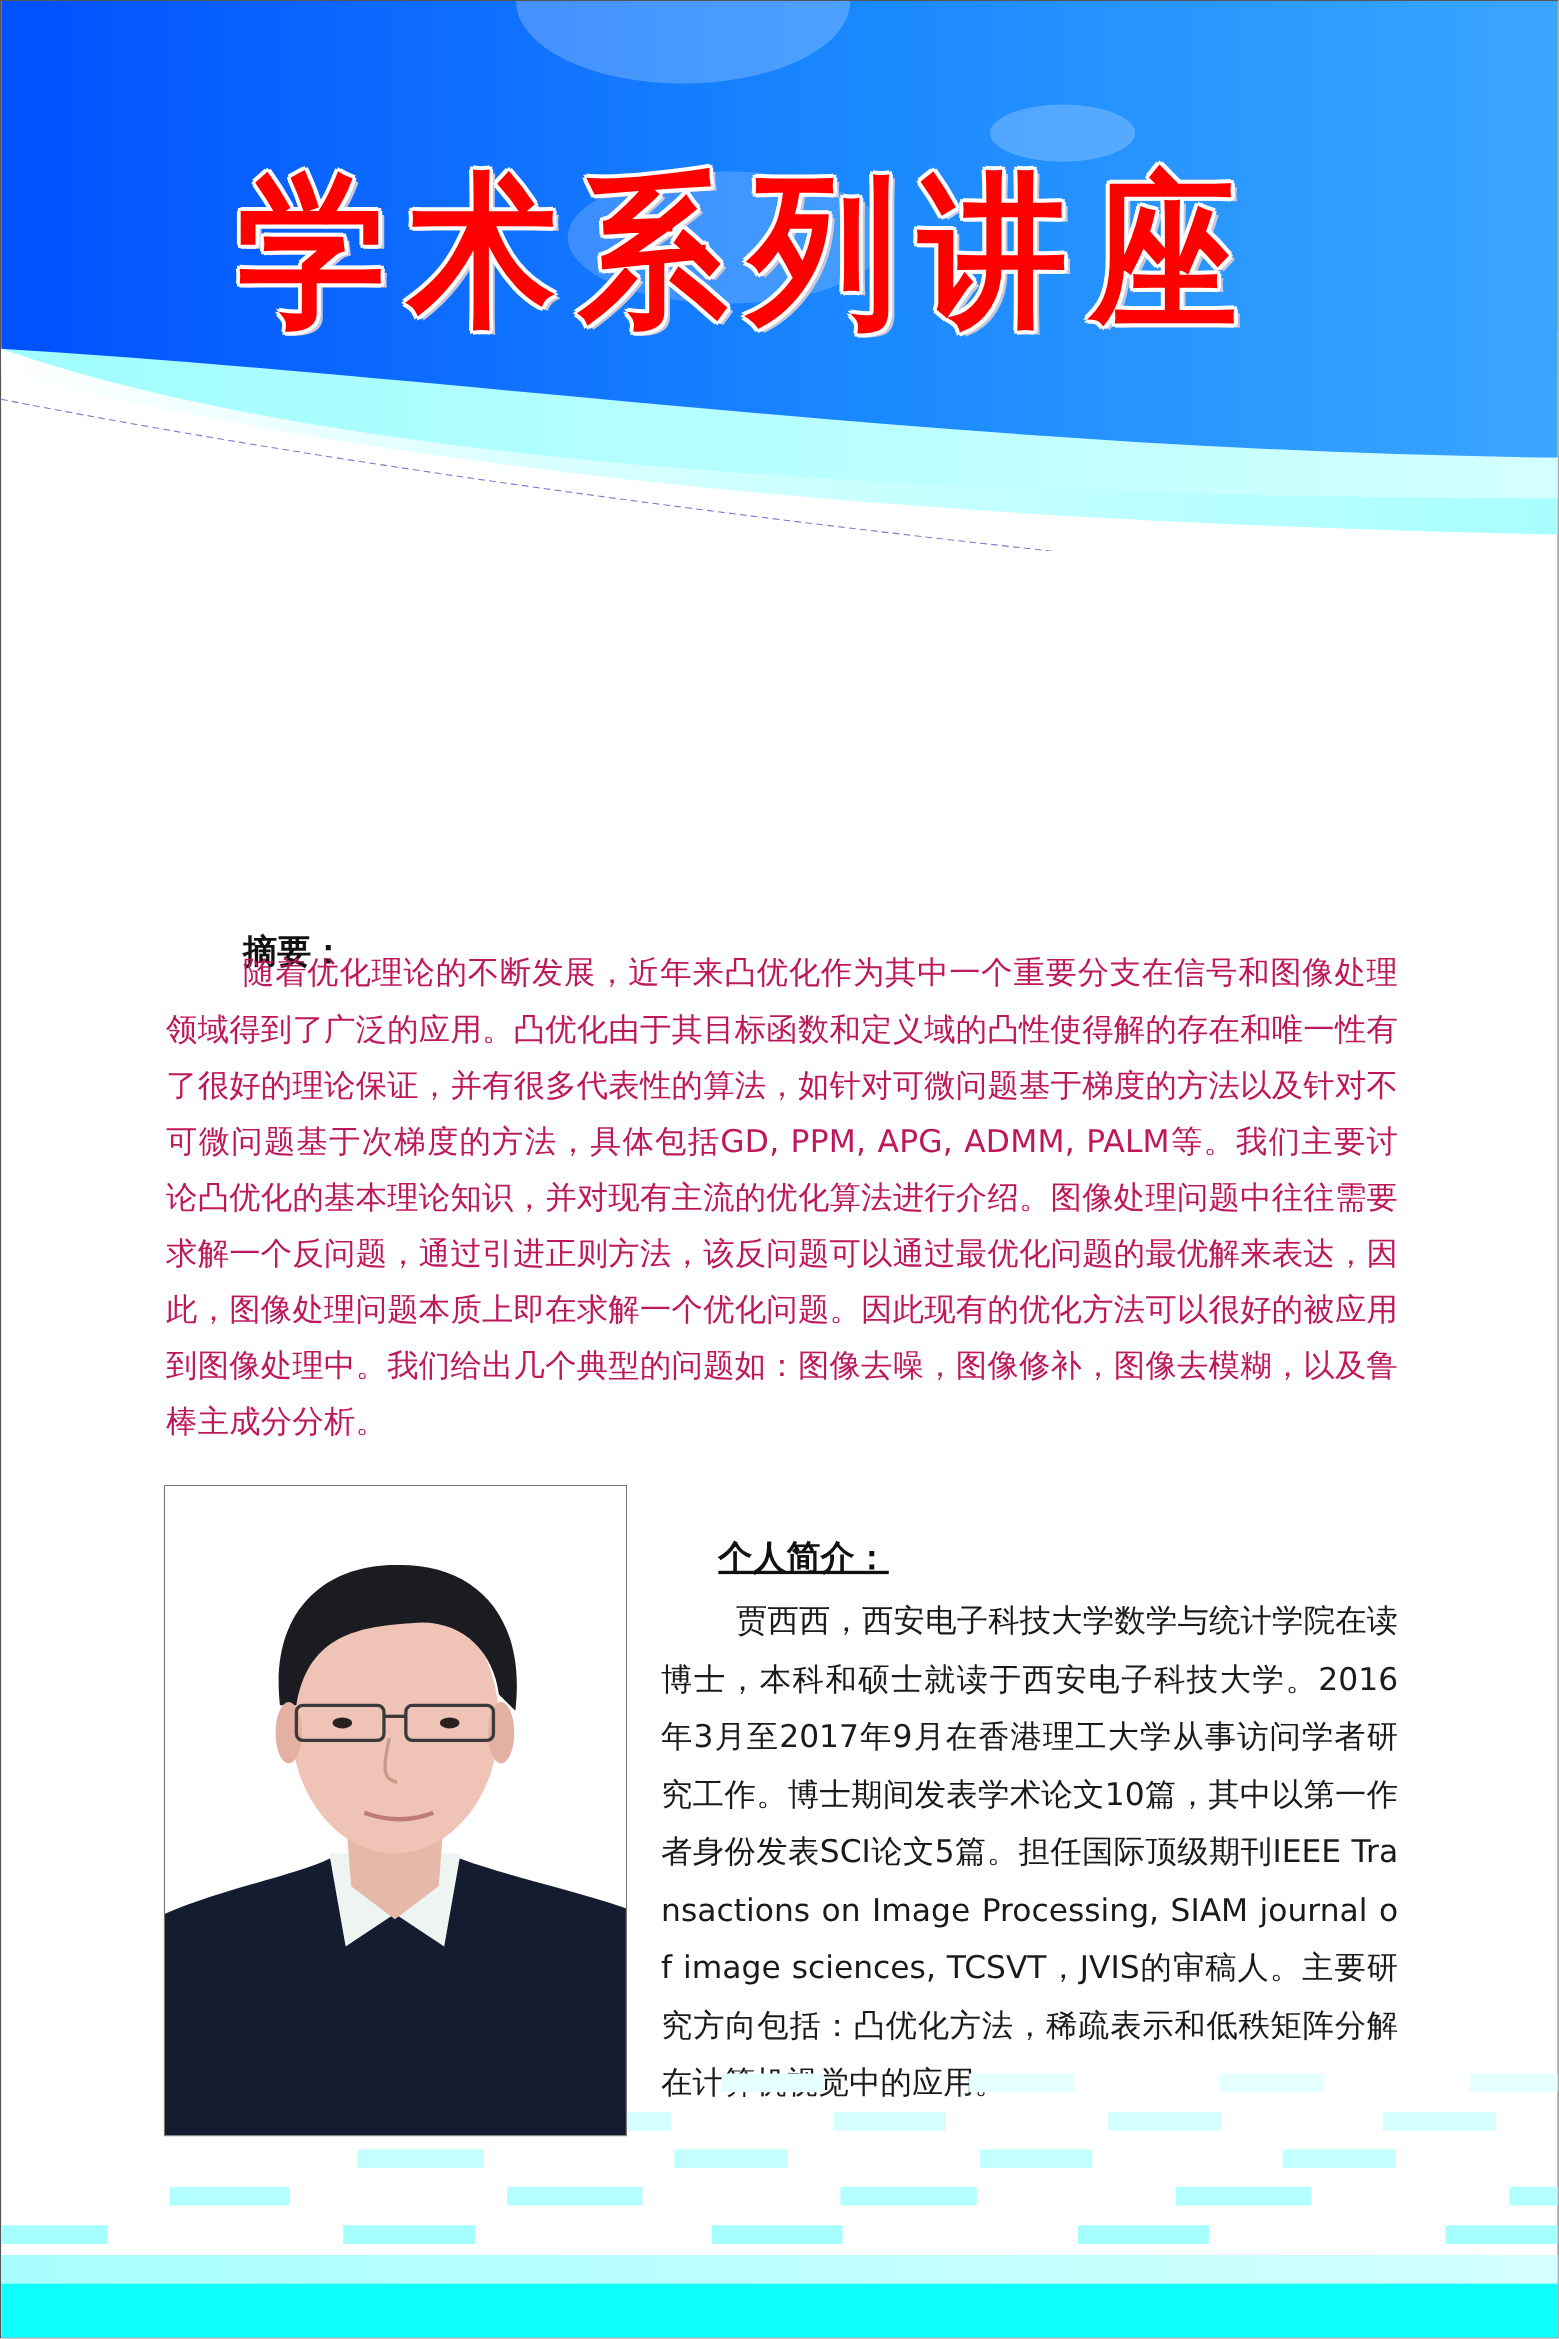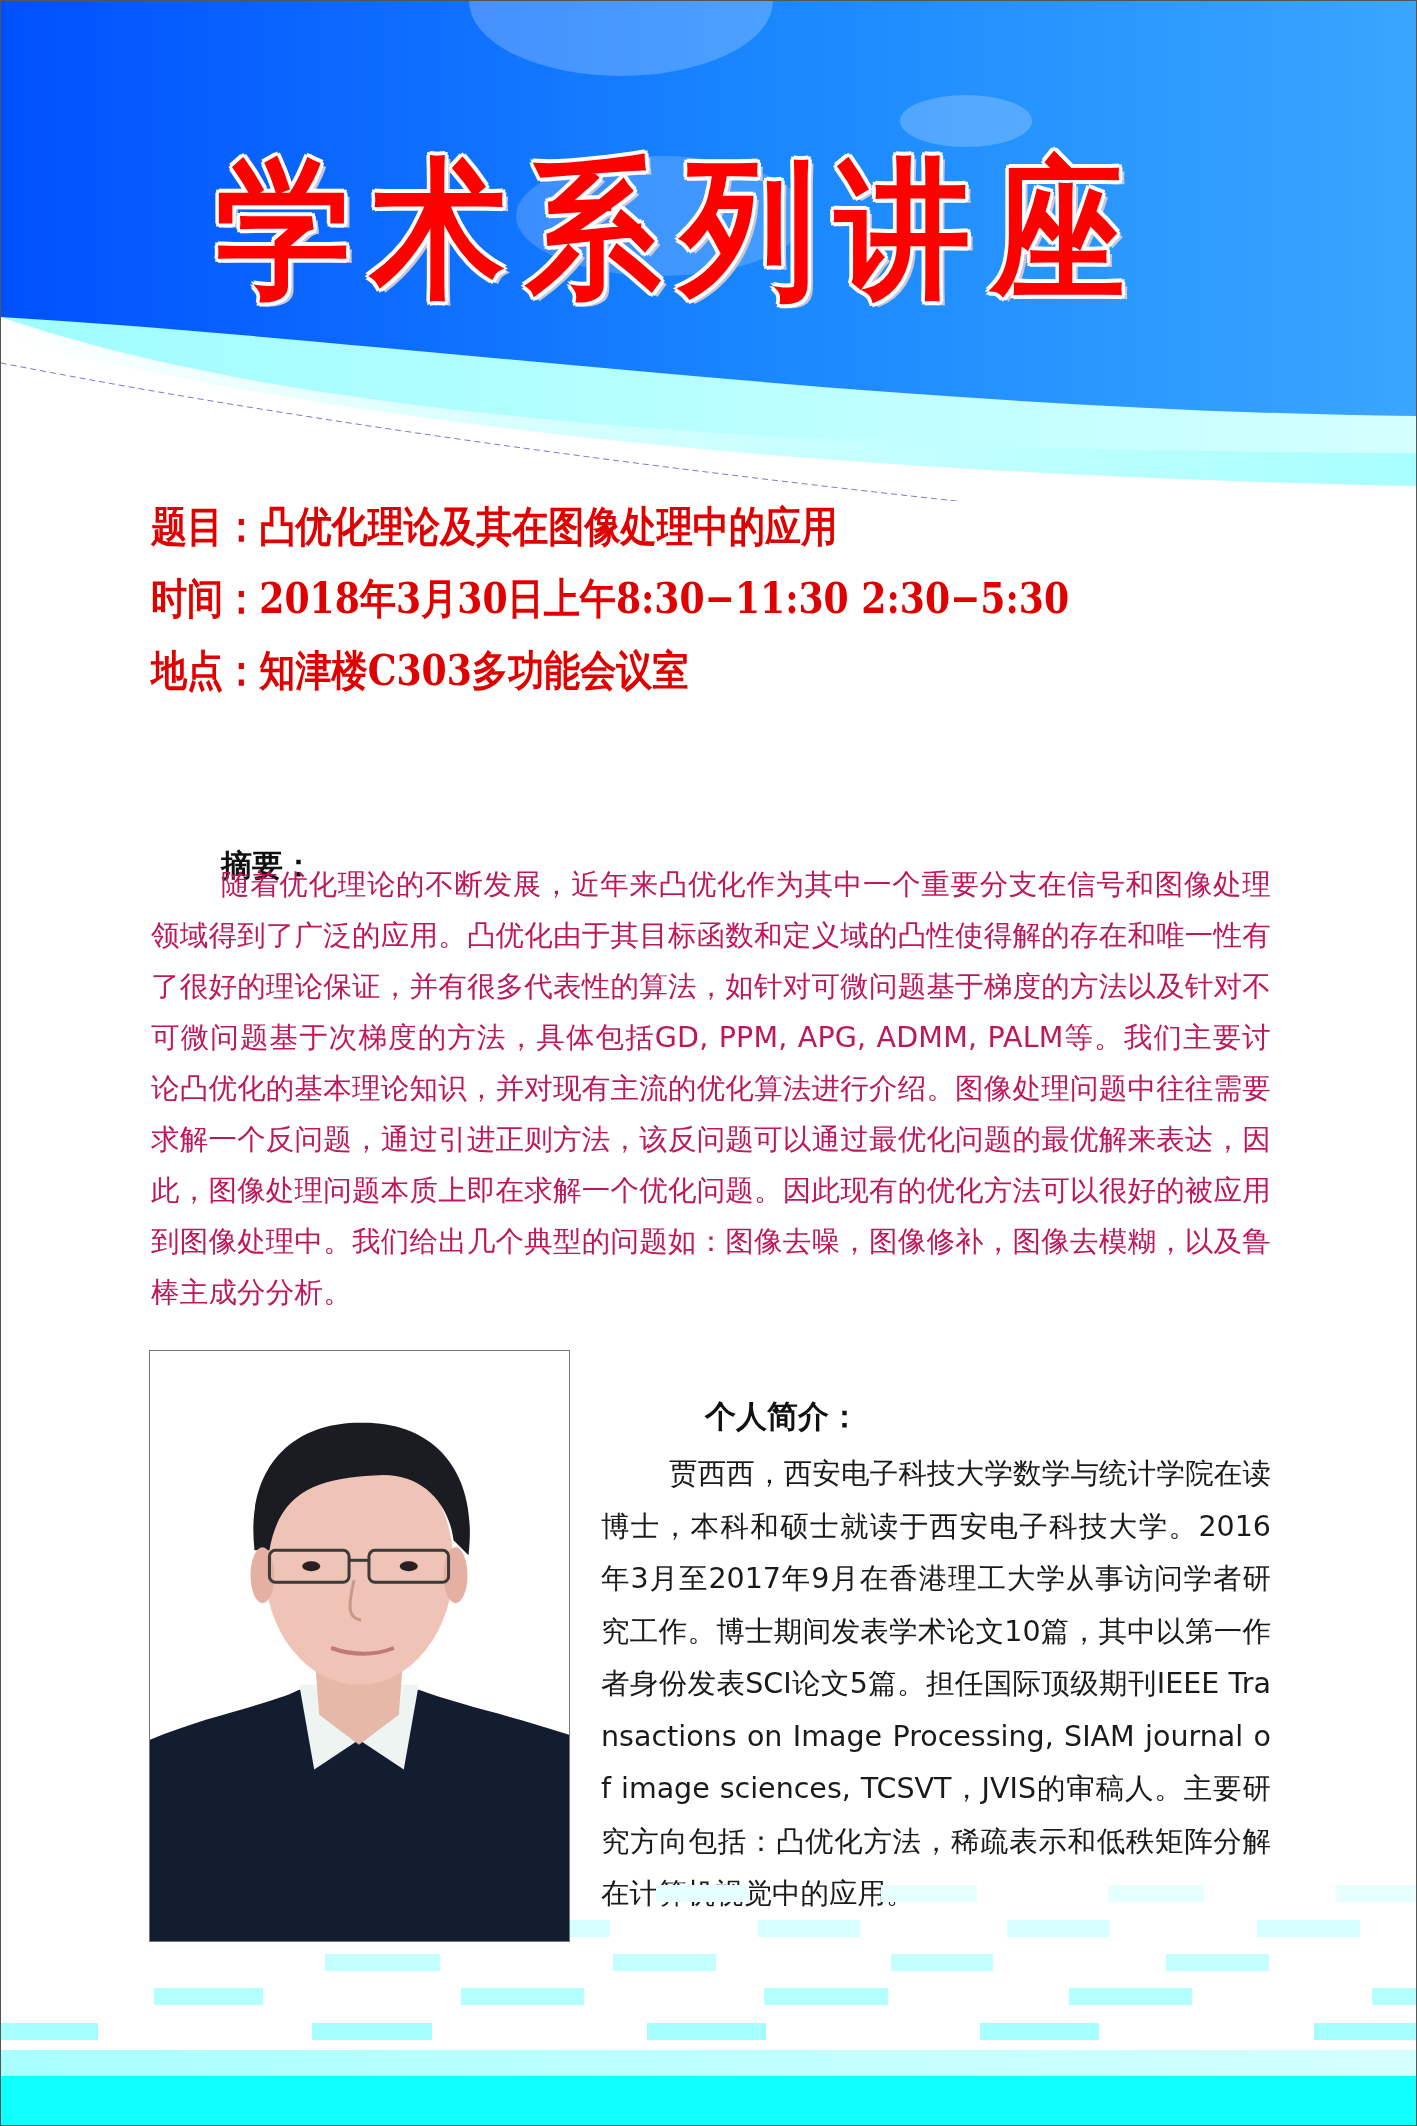--- a/index.html
+++ b/index.html
@@ -32,21 +32,21 @@
   .abstract-body {
     position: absolute; left: 150px; top: 858px; width: 1120px;
     font-family: "DejaVu Sans", sans-serif; font-size: 28.5px; line-height: 51px; color: #be185d;
     text-indent: 70px; text-align: justify; letter-spacing: 0.2px;
   }
   .photo-frame {
     position: absolute; left: 148px; top: 1349px; width: 421px; height: 592px;
     border: 1px solid #777777; box-sizing: border-box; background: #ffffff; overflow: hidden;
   }
   .photo-svg { width: 100%; height: 100%; display: block; }
-  .bio-heading { left: 704px; top: 1395px; }
+  .bio-heading { left: 652px; top: 1395px; text-decoration: underline; }
   .bio-body {
     position: absolute; left: 600px; top: 1447px; width: 670px;
     font-family: "DejaVu Sans", sans-serif; font-size: 28.5px; line-height: 52.5px; color: #1a1a1a;
     text-indent: 68px; text-align: justify; word-break: break-all;
   }
   .footer-svg { position: absolute; left: 0; top: 1880px; width: 1417px; height: 246px; }
 </style>
 </head>
 <body>
 
@@ -86,25 +86,20 @@
 
   <div class="title">
     <span>学</span>
     <span>术</span>
     <span>系</span>
     <span>列</span>
     <span>讲</span>
     <span>座</span>
   </div>
 
-  <div class="info">
-    <div class="info-line">题目：凸优化理论及其在图像处理中的应用</div>
-    <div class="info-line">时间：2018年3月30日上午8:30−11:30 2:30−5:30</div>
-    <div class="info-line">地点：知津楼C303多功能会议室</div>
-  </div>
 
   <div class="section-heading abstract-heading">摘要：</div>
   <div class="abstract-body">随着优化理论的不断发展，近年来凸优化作为其中一个重要分支在信号和图像处理领域得到了广泛的应用。凸优化由于其目标函数和定义域的凸性使得解的存在和唯一性有了很好的理论保证，并有很多代表性的算法，如针对可微问题基于梯度的方法以及针对不可微问题基于次梯度的方法，具体包括GD, PPM, APG, ADMM, PALM等。我们主要讨论凸优化的基本理论知识，并对现有主流的优化算法进行介绍。图像处理问题中往往需要求解一个反问题，通过引进正则方法，该反问题可以通过最优化问题的最优解来表达，因此，图像处理问题本质上即在求解一个优化问题。因此现有的优化方法可以很好的被应用到图像处理中。我们给出几个典型的问题如：图像去噪，图像修补，图像去模糊，以及鲁棒主成分分析。</div>
 
   <div class="photo-frame">
     <svg class="photo-svg" viewBox="0 0 421 592" preserveAspectRatio="none">
       <rect x="0" y="0" width="421" height="592" fill="#ffffff"></rect>
 
       <path d="M0,390 C60,365 120,355 150,340 L270,340 C310,355 360,365 421,385 L421,592 L0,592 Z" fill="#141c30"></path>
 

